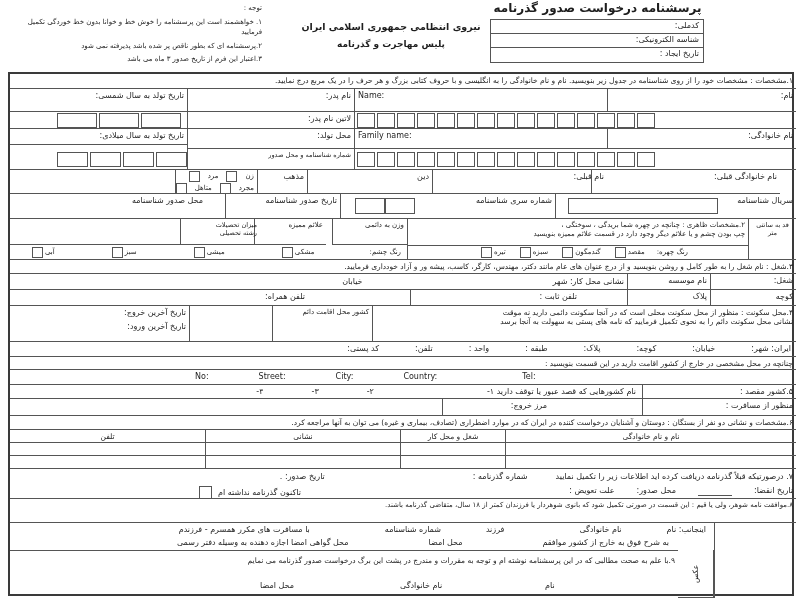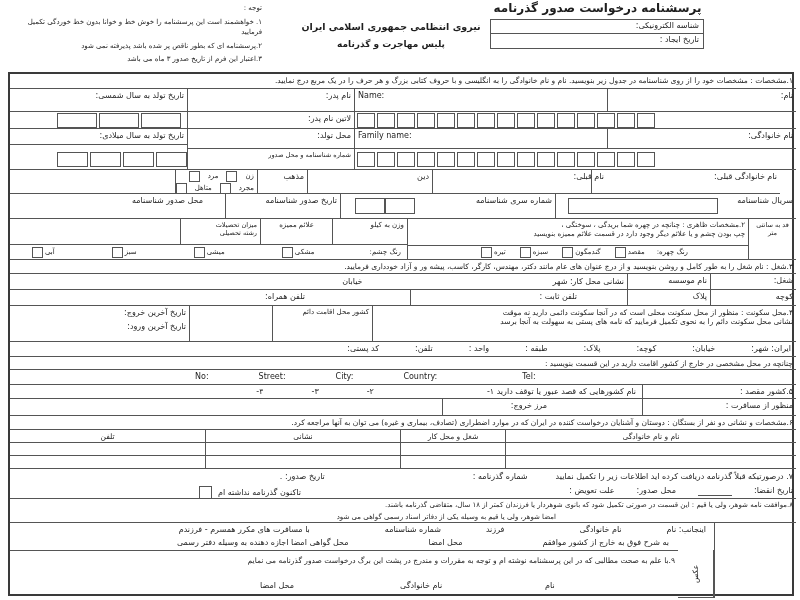--- a/index.html
+++ b/index.html
@@ -35,20 +35,21 @@
   .notes div{margin-bottom:3px;}
 </style>
 </head>
 <body>
 
 <div class="page">
 
   <div class="abs title" style="left:480px;top:1px;width:235px;text-align:center;">پرسشنامه درخواست صدور گذرنامه</div>
 
   <div class="abs" style="left:490px;top:19px;width:214px;border:1px solid #555;">
+    <div class="idrow"><span>کدملی:</span></div>
     <div class="idrow"><span>شناسه الکترونیکی:</span></div>
     <div class="idrow"><span>تاریخ ایجاد :</span></div>
   </div>
 
   <div class="abs org" style="left:297px;top:21px;width:188px;">
     <div style="font-size:9.5px;">نیروی انتظامی جمهوری اسلامی ایران</div>
     <div style="font-size:9px;margin-top:7px;">پلیس مهاجرت و گذرنامه</div>
   </div>
 
   <div class="abs notes" style="left:10px;top:3px;width:252px;">
@@ -177,22 +178,22 @@
         </span>
       <span class="flexr">
           <span>سبزه</span>
           <span class="cb"></span>
         </span>
       <span class="flexr">
           <span>تیره</span>
           <span class="cb"></span>
         </span>
     </div>
-    <div class="cell bl bb sm" style="left:322px;top:145px;width:75px;height:26px;"><span>وزن به کیلو</span></div>
-    <div class="cell bl bb sm" style="left:250px;top:145px;width:72px;height:26px;text-align:center;"><span>علائم ممیزه</span></div>
+    <div class="cell bl bb sm" style="left:322px;top:145px;width:75px;height:26px;"><span>وزن به دائمی</span></div>
+    <div class="cell bl bb sm" style="left:244px;top:145px;width:72px;height:26px;"><span>علائم ممیزه</span></div>
     <div class="cell bl bb tiny" style="left:170px;top:145px;width:80px;height:26px;">
       <div>میزان تحصیلات</div>
       <div>رشته تحصیلی</div>
     </div>
     <div class="cell bb" style="left:0;top:145px;width:170px;height:26px;"></div>
     <div class="cell bb sm flexr" style="left:0;top:171px;width:397px;height:15px;justify-content:space-between;padding:0 6px 0 20px;">
       <span>رنگ چشم:</span>
       <span class="flexr">
           <span>مشکی</span>
           <span class="cb"></span>
@@ -287,21 +288,20 @@
       <span class="dash"></span>
       <span>محل صدور:</span>
       <span>علت تعویض :</span>
       <span class="abs flexr" style="left:187px;top:2px;gap:4px;">
         <span>تاکنون گذرنامه نداشته ام</span>
         <span class="cb" style="width:11px;height:11px;"></span>
       </span>
     </div>
 
     <div class="cell sm" style="left:0;top:425px;width:786px;height:12px;">۸.موافقت نامه شوهر، ولی یا قیم : این قسمت در صورتی تکمیل شود که بانوی شوهردار یا فرزندان کمتر از ۱۸ سال، متقاضی گذرنامه باشند.</div>
-    <div class="cell sm" style="left:0;top:437px;width:786px;height:11px;padding-right:240px;">امضا شوهر، ولی یا قیم به وسیله یکی از دفاتر اسناد رسمی گواهی می شود</div>
     <div class="cell bt flexr" style="left:0;top:448px;width:704px;height:14px;gap:45px;padding-right:8px;">
       <span>اینجانب: نام</span>
       <span style="margin-left:30px;">نام خانوادگی</span>
       <span>فرزند</span>
       <span style="margin-left:30px;">شماره شناسنامه</span>
       <span>با مسافرت های مکرر همسرم - فرزندم</span>
     </div>
     <div class="cell flexr" style="left:0;top:462px;width:704px;height:14px;gap:80px;padding-right:45px;">
       <span>به شرح فوق به خارج از کشور موافقم</span>
       <span>محل امضا</span>

